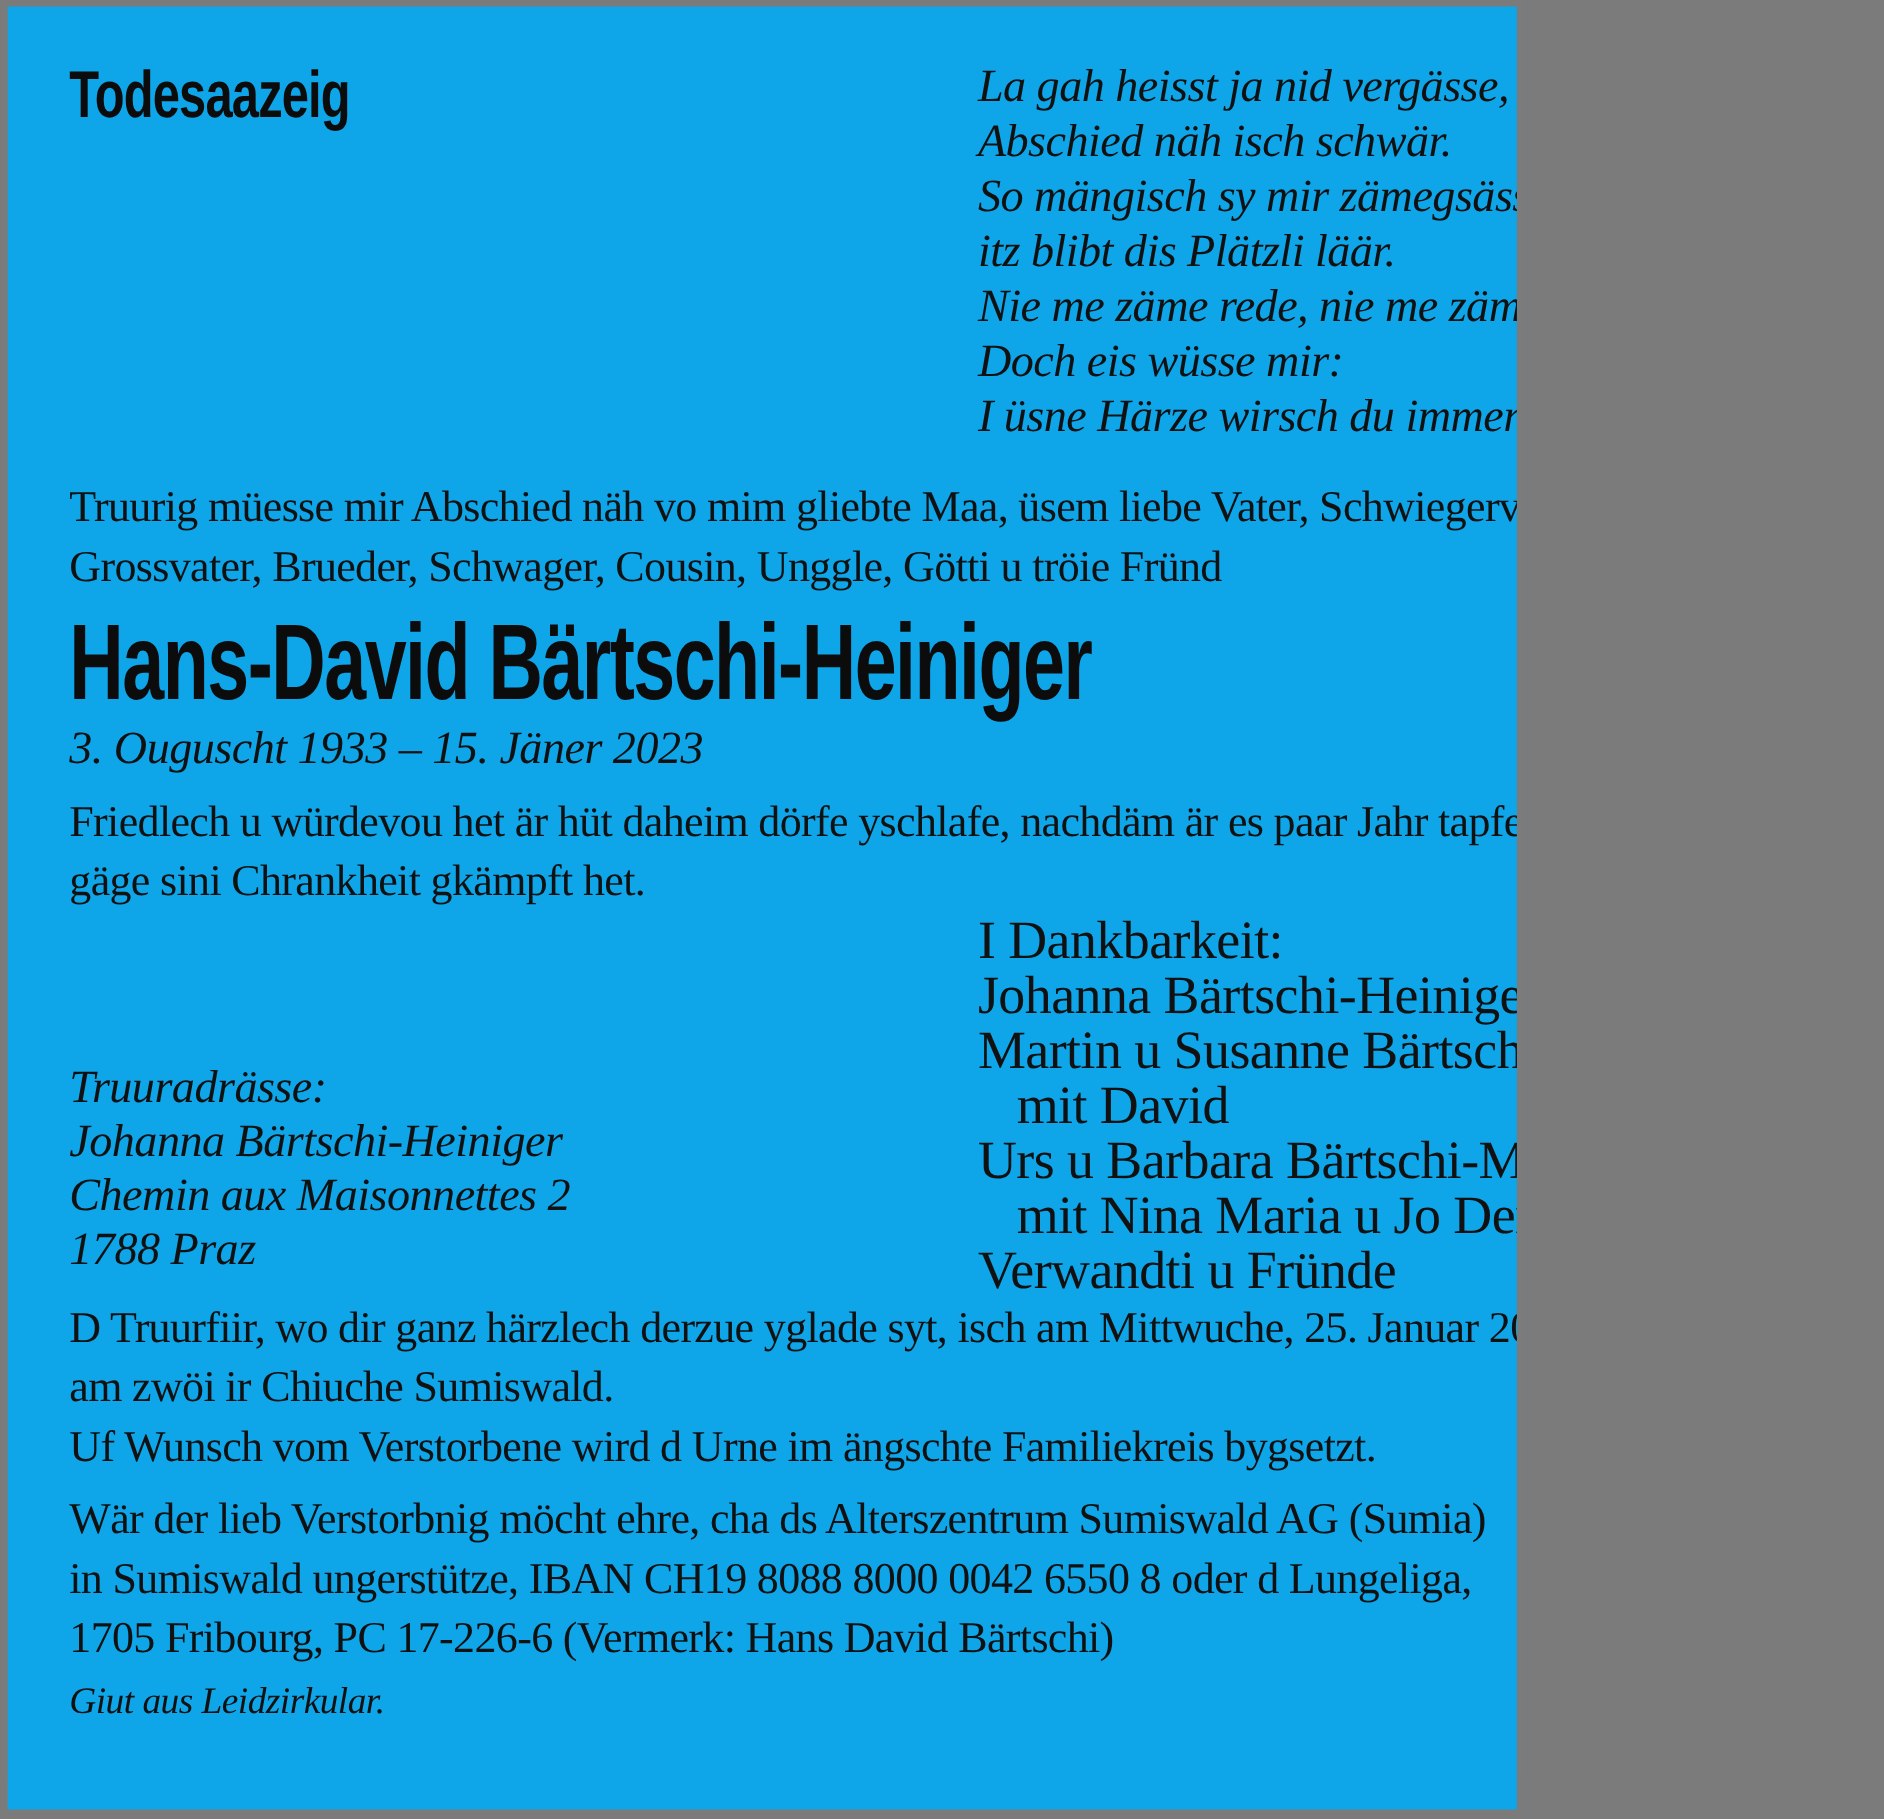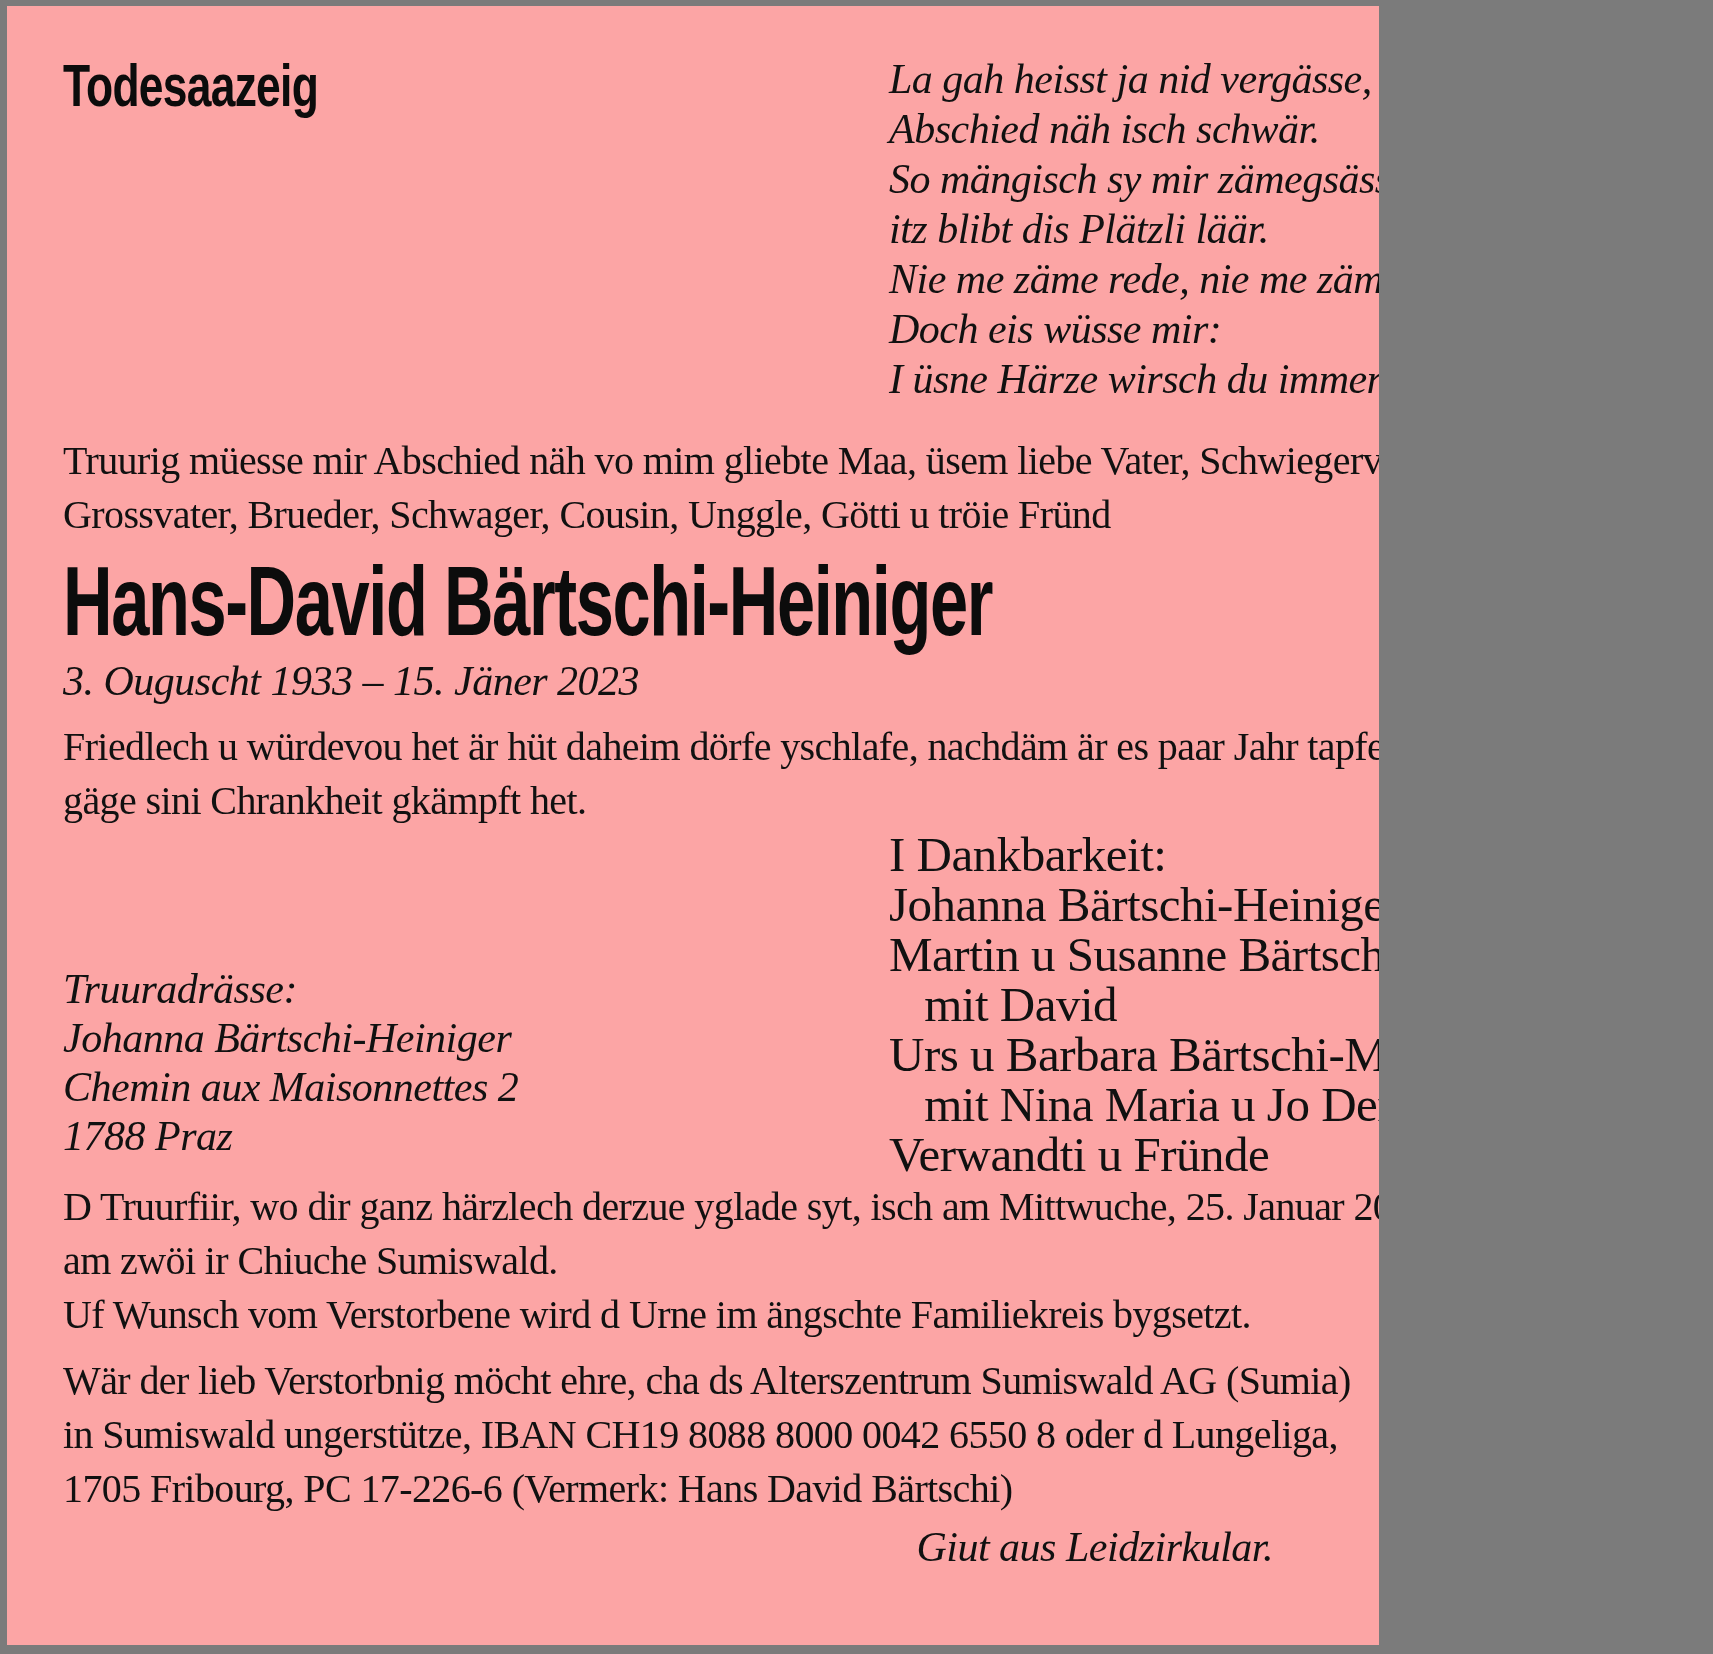--- a/index.html
+++ b/index.html
@@ -2,21 +2,21 @@
 <html><head>
 <meta charset="utf-8">
 <style>
   html, body { margin: 0; padding: 0; background: #7b7b7b; }
   .frame {
     position: relative;
     width: 1389px; height: 1654px;
     box-sizing: border-box;
     border: solid #7b7b7b;
     border-width: 6px 10px 9px 7px;
-    background: #fca5a5;
+    background: #0ea5e9;
     overflow: hidden;
     color: #111111;
   }
   .content {
     box-sizing: border-box;
     width: 100%; height: 100%;
     padding: 40px 70px 0 56px;
     overflow: hidden;
   }
   .serif  { font-family: "Liberation Serif", "DejaVu Serif", serif; }
@@ -95,23 +95,22 @@
     letter-spacing: -0.5px;
     white-space: pre;
   }
 
   .funeral   { }
   .donations { margin-top: 12px; }
 
   .closing {
     margin-top: 6px;
     font-style: italic;
-    font-size: 42px;
+    font-size: 34px;
     line-height: 50px;
-    text-align: right;
     padding-right: 36px;
     letter-spacing: -0.5px;
     white-space: pre;
   }
 </style>
 </head>
 <body>
 
 <div class="frame">
   <div class="content">

